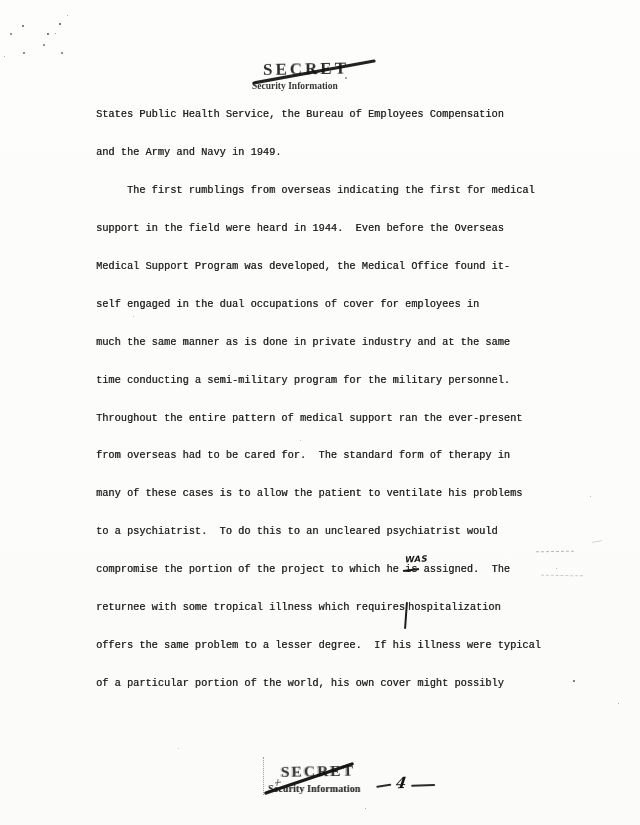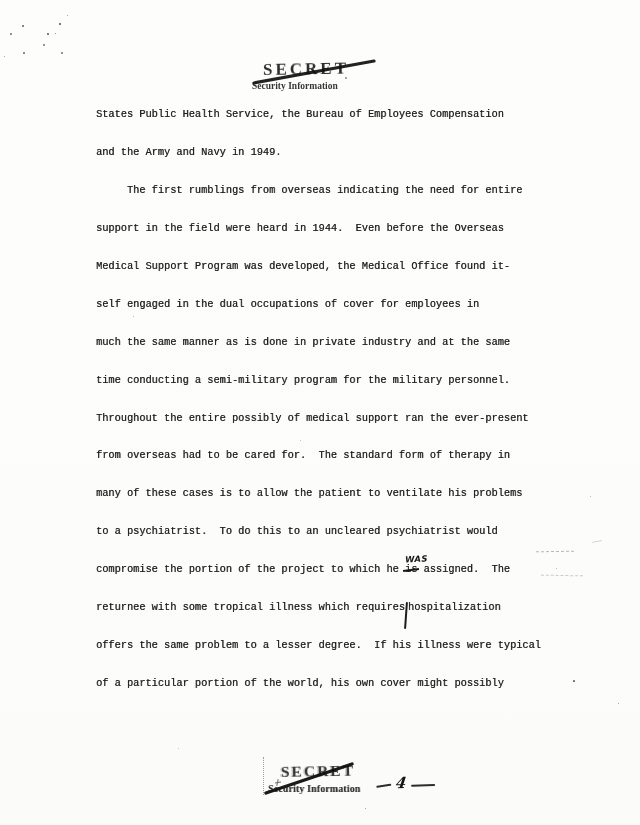--- a/index.html
+++ b/index.html
@@ -105,27 +105,27 @@
     <div class="stamp-word">SECRET</div>
     <svg class="strike-svg" style="left:-6px; top:-5px;" width="134" height="34" viewBox="0 0 134 34">
       <line x1="8" y1="29" x2="128" y2="7" stroke="#101010" stroke-width="3.2" stroke-linecap="round" opacity="0.92"></line>
     </svg>
     <div class="stamp-sub">Security Information</div>
   </div>
 
   <div class="body-text">
     <div class="line">States Public Health Service, the Bureau of Employees Compensation</div>
     <div class="line">and the Army and Navy in 1949.</div>
-    <div class="line">     The first rumblings from overseas indicating the need for entire</div>
+    <div class="line">     The first rumblings from overseas indicating the first for medical</div>
     <div class="line">support in the field were heard in 1944.  Even before the Overseas</div>
     <div class="line">Medical Support Program was developed, the Medical Office found it-</div>
     <div class="line">self engaged in the dual occupations of cover for employees in</div>
     <div class="line">much the same manner as is done in private industry and at the same</div>
     <div class="line">time conducting a semi-military program for the military personnel.</div>
-    <div class="line">Throughout the entire possibly of medical support ran the ever-present</div>
+    <div class="line">Throughout the entire pattern of medical support ran the ever-present</div>
     <div class="line">from overseas had to be cared for.  The standard form of therapy in</div>
     <div class="line">many of these cases is to allow the patient to ventilate his problems</div>
     <div class="line">to a psychiatrist.  To do this to an uncleared psychiatrist would</div>
     <div class="line"><span>compromise the portion of the project to which he </span><span class="struck"><span class="was-note">WAS</span><span>is</span></span><span> assigned.  The</span></div>
     <div class="line"><span>returnee with some tropical illness which requires</span><span class="ins-mark"></span><span>hospitalization</span></div>
     <div class="line">offers the same problem to a lesser degree.  If his illness were typical</div>
     <div class="line">of a particular portion of the world, his own cover might possibly</div>
   </div>
 
   <div class="pencil-dash pencil-dash-1"></div>

